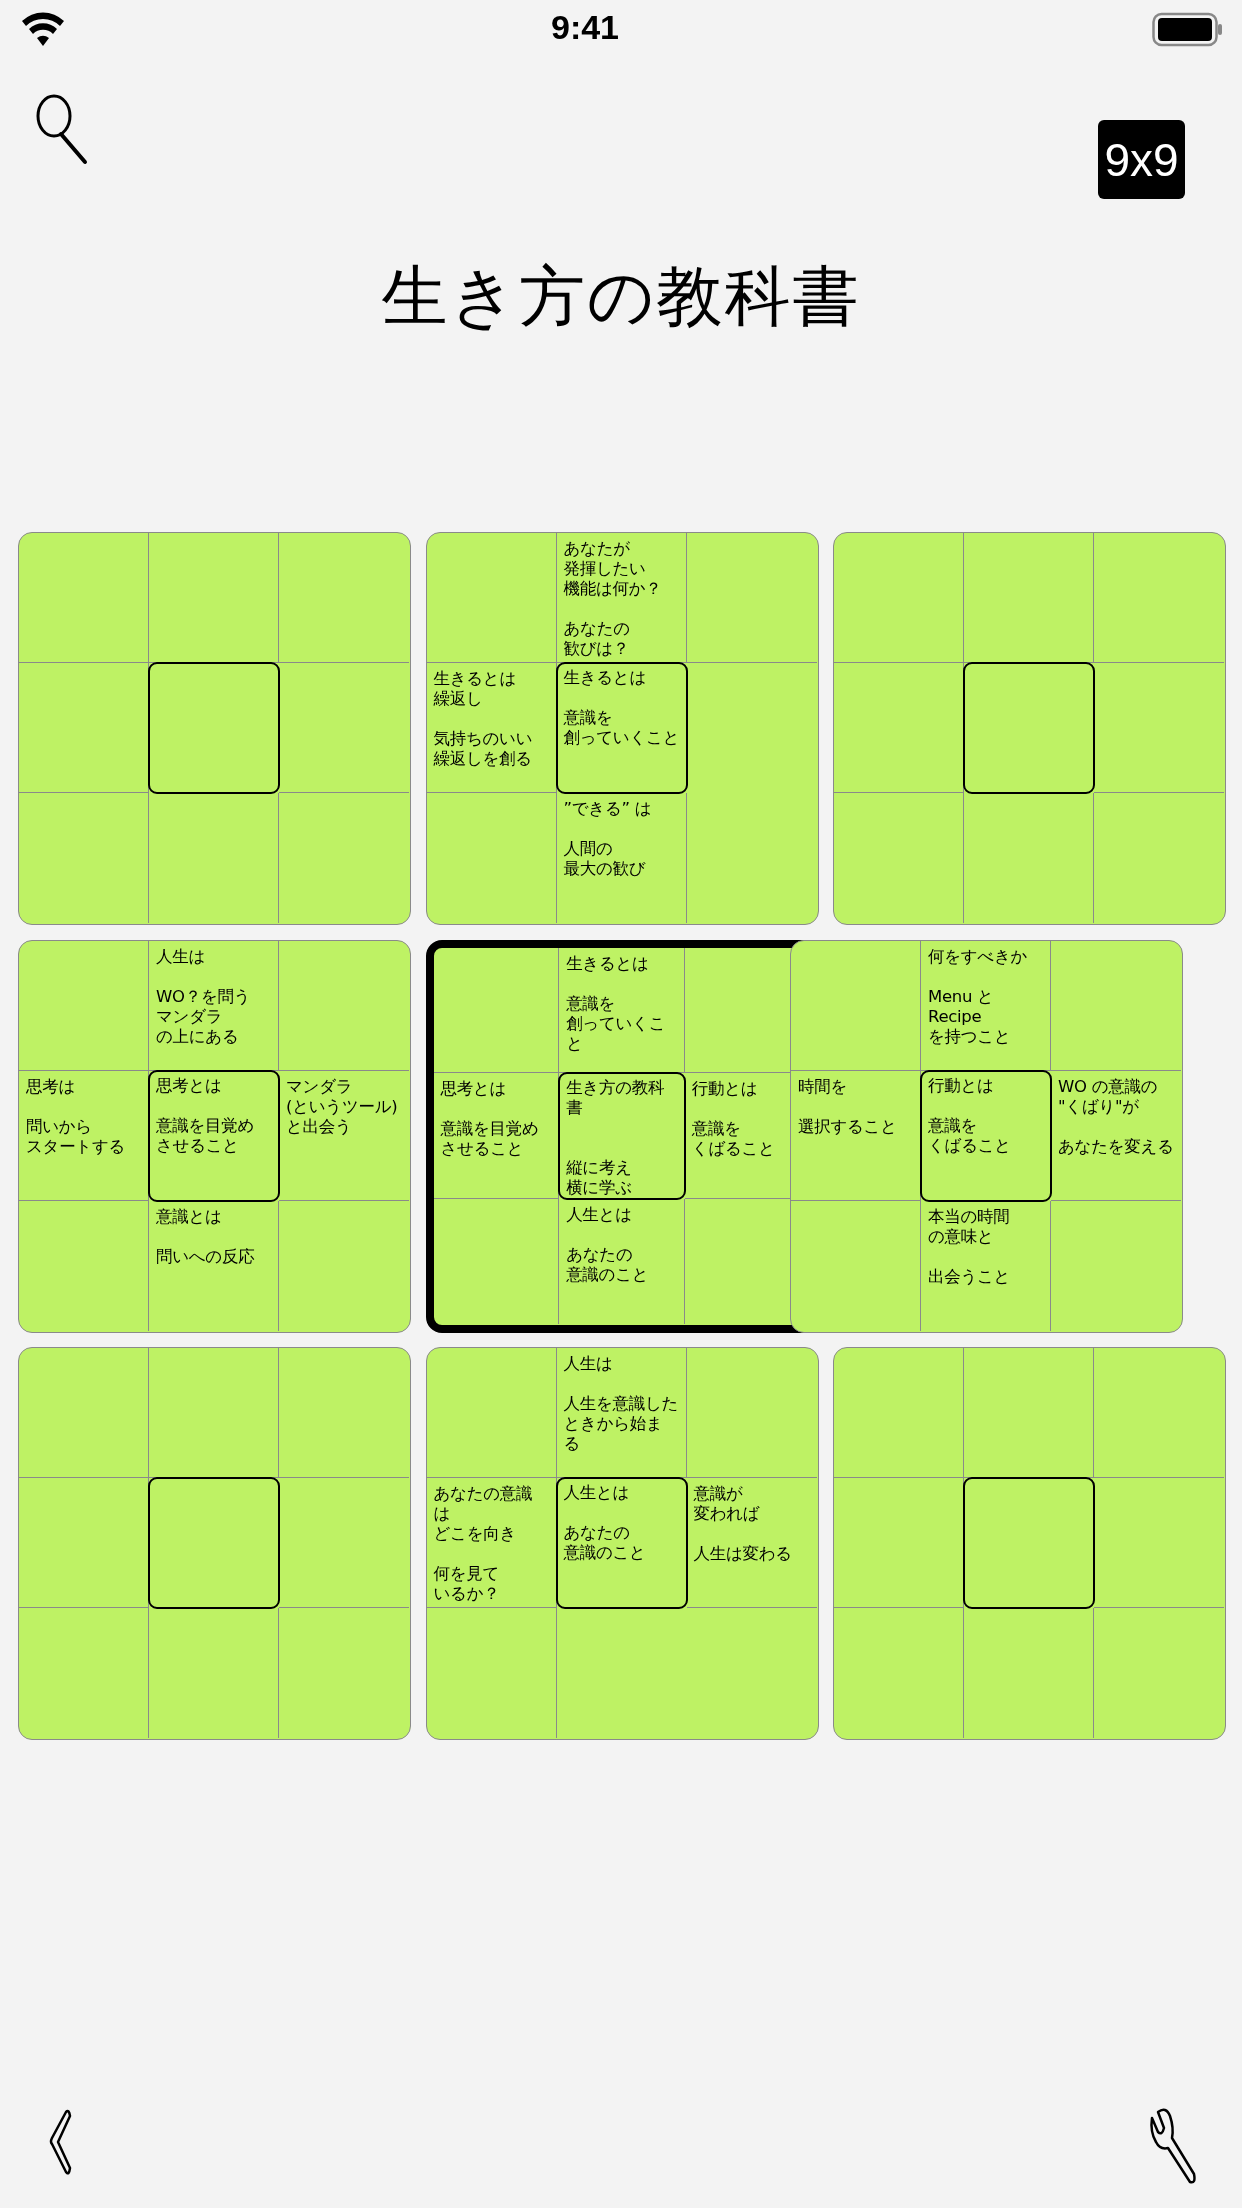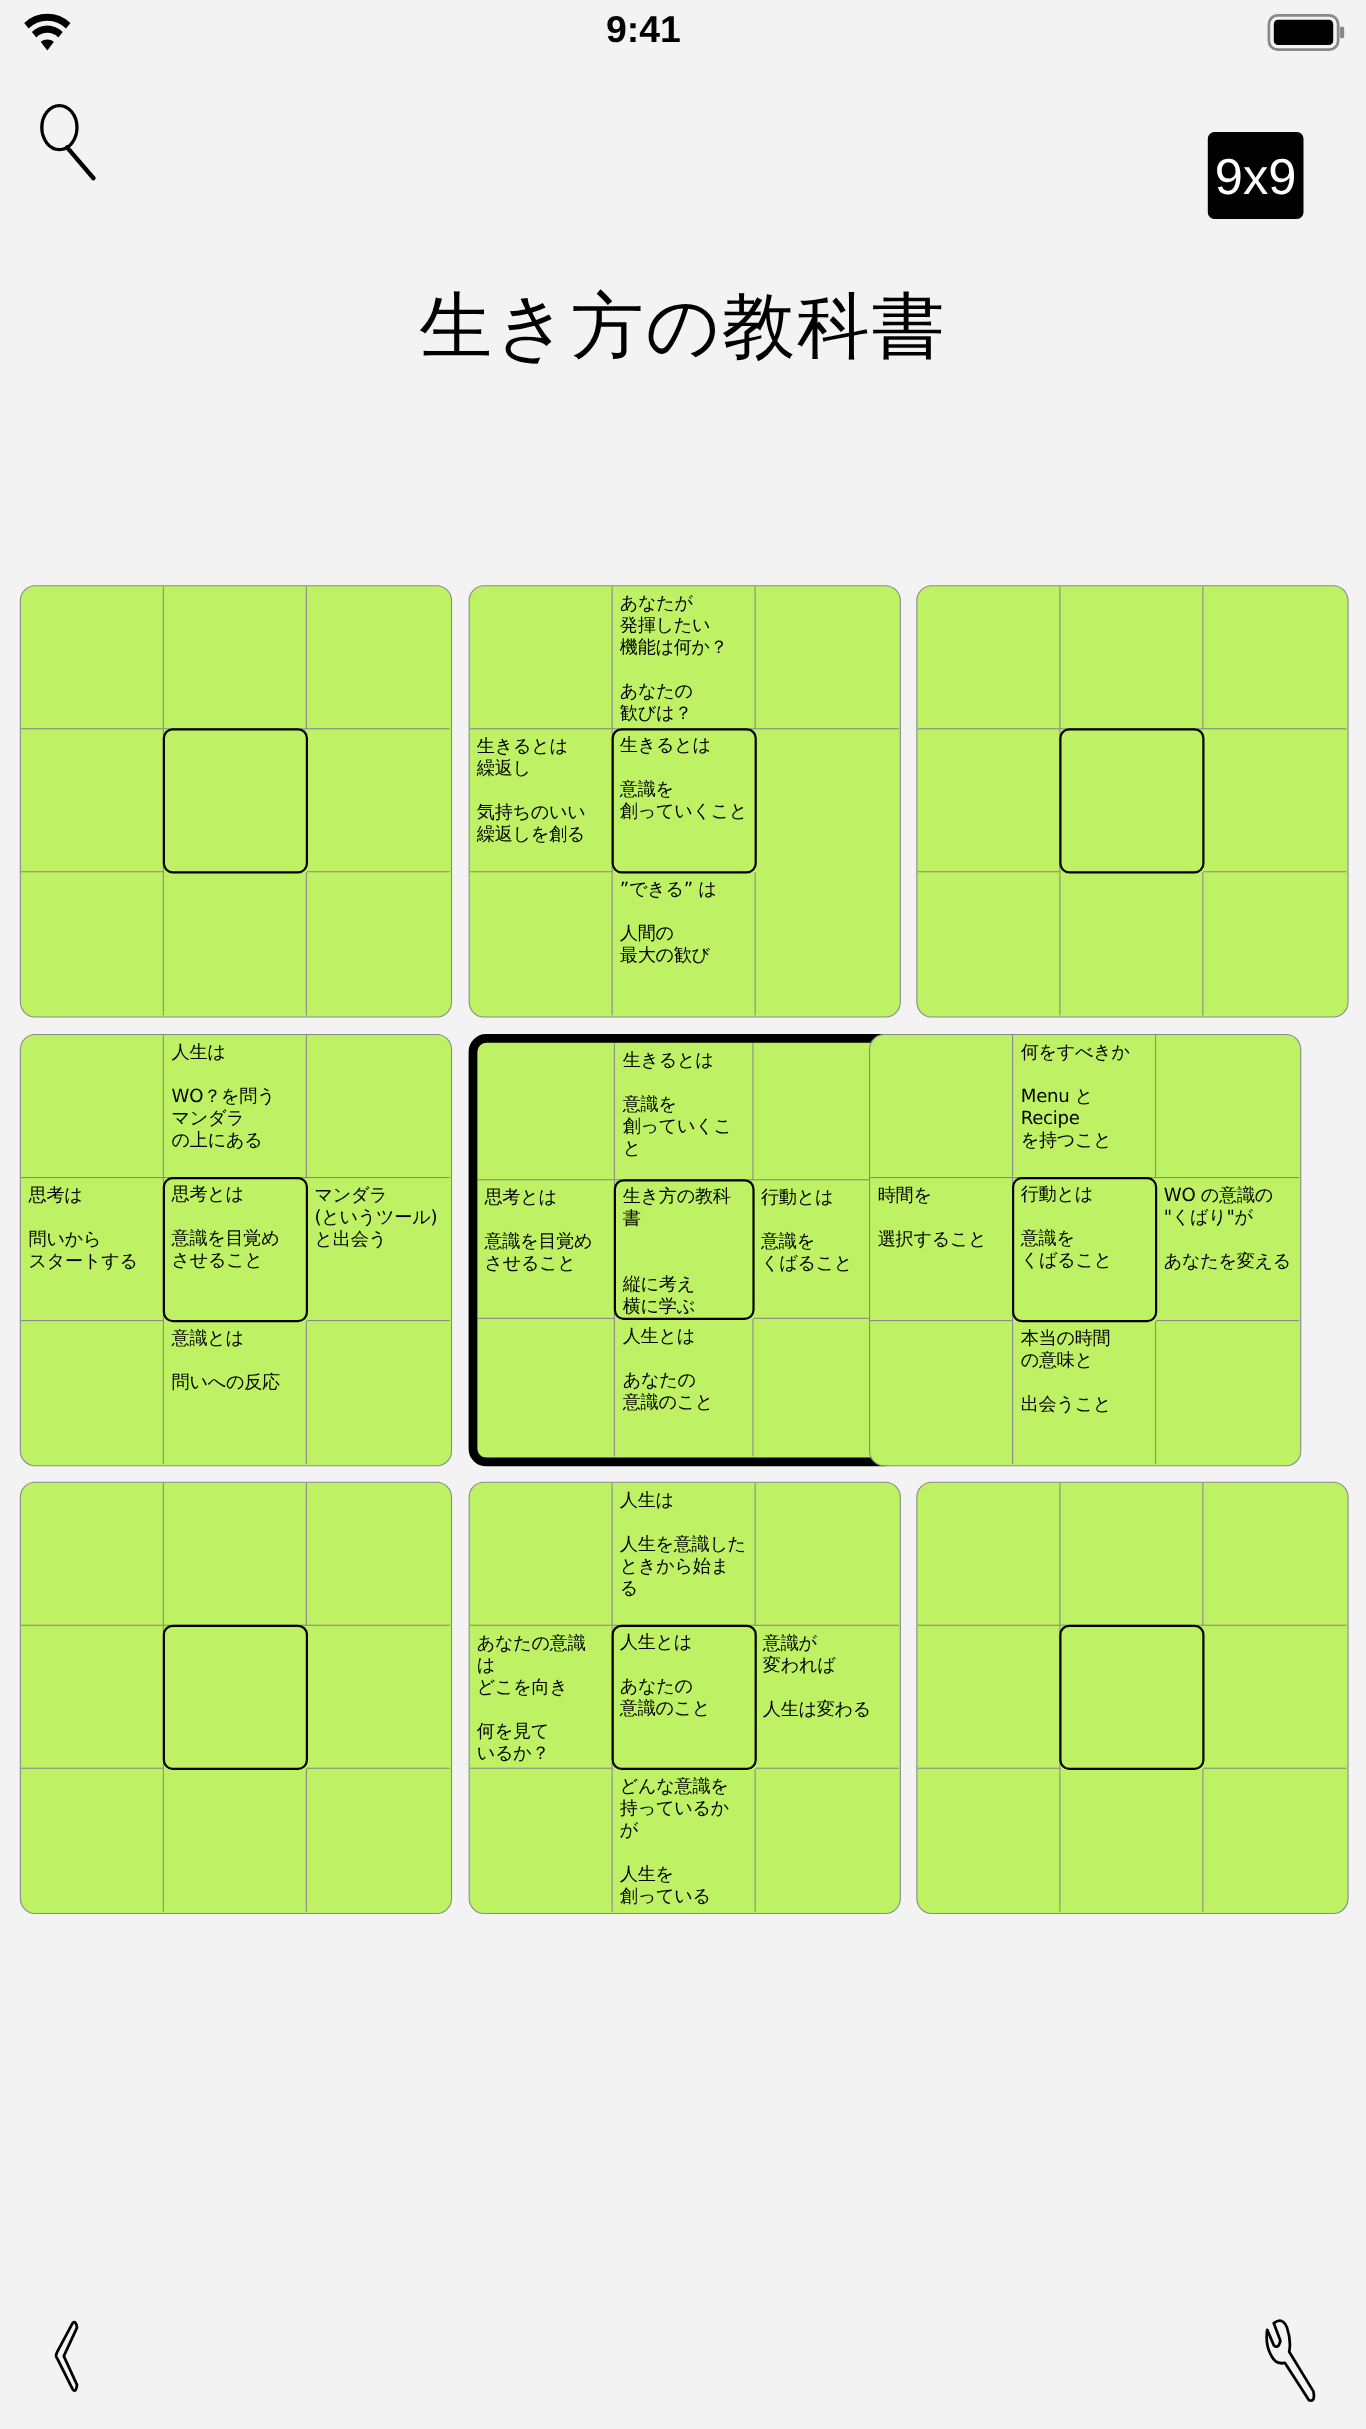--- a/index.html
+++ b/index.html
@@ -210,25 +210,20 @@
 いるか？</div>
       <div class="cell r1 c1 core" style="width: 132px; height: 132px; left: 129px; top: 129px;">人生とは
 
 あなたの
 意識のこと</div>
       <div class="cell r1 c2" style="width: 130px; height: 130px; left: 260px; top: 130px;">意識が
 変われば
 
 人生は変わる</div>
       <div class="cell r2 c0" style="width: 130px; height: 130px; left: 0px; top: 260px;"></div>
-      <div class="cell r2 c1" style="width: 130px; height: 130px; left: 130px; top: 260px;">どんな意識を
-持っているかが
-
-人生を
-創っている</div>
       <div class="cell r2 c2" style="width: 130px; height: 130px; left: 260px; top: 260px;"></div>
     </div>
     <div class="block" style="left: 815px; top: 815px;">
       <div class="cell r0 c0" style="width: 130px; height: 130px; left: 0px; top: 0px;"></div>
       <div class="cell r0 c1" style="width: 130px; height: 130px; left: 130px; top: 0px;"></div>
       <div class="cell r0 c2" style="width: 130px; height: 130px; left: 260px; top: 0px;"></div>
       <div class="cell r1 c0" style="width: 130px; height: 130px; left: 0px; top: 130px;"></div>
       <div class="cell r1 c1 core" style="width: 132px; height: 132px; left: 129px; top: 129px;"></div>
       <div class="cell r1 c2" style="width: 130px; height: 130px; left: 260px; top: 130px;"></div>
       <div class="cell r2 c0" style="width: 130px; height: 130px; left: 0px; top: 260px;"></div>

